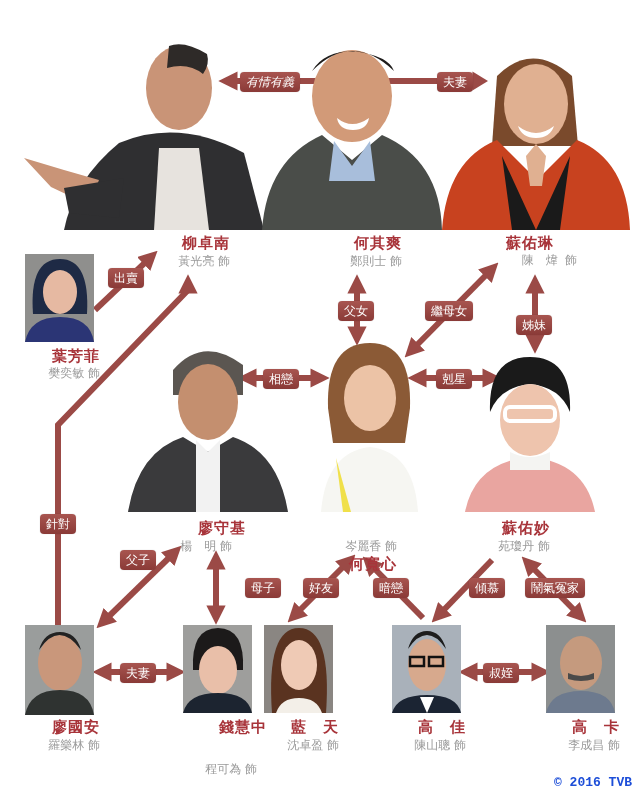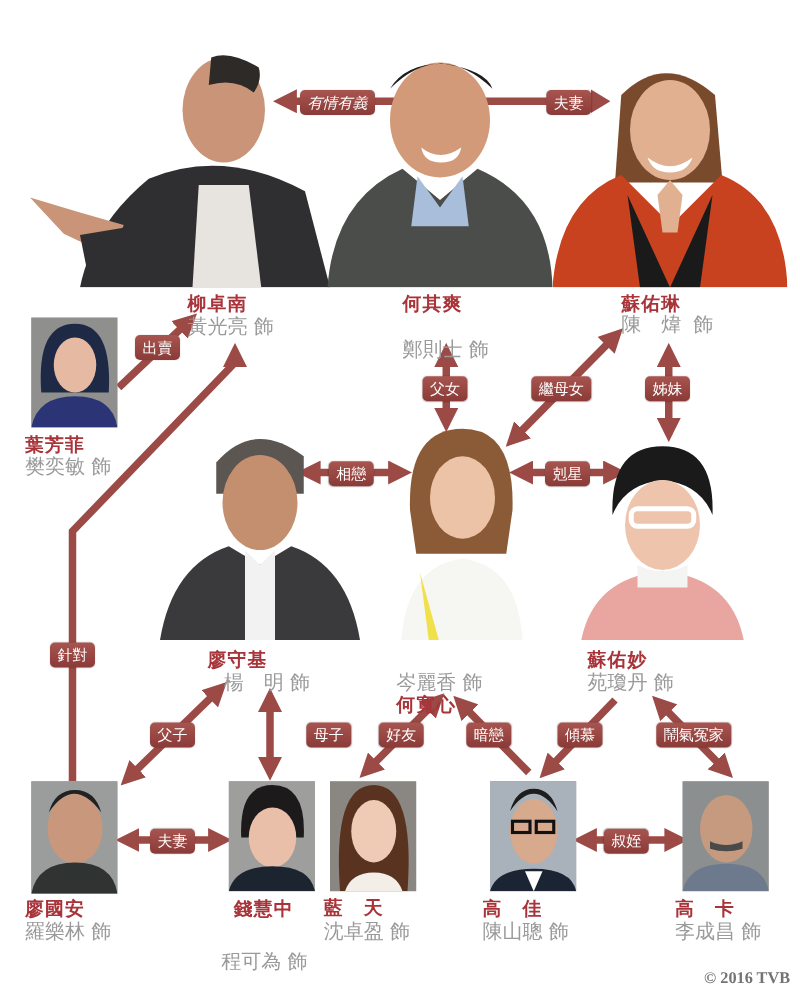--- a/index.html
+++ b/index.html
@@ -1,24 +1,24 @@
 <!DOCTYPE html>
 <html><head>
 <meta charset="utf-8">
 <style>
   html, body { margin:0; padding:0; background:#ffffff; }
   body { width:640px; height:800px; position:relative; overflow:hidden; font-family:"DejaVu Sans", sans-serif; }
   .photo { position:absolute; overflow:hidden; }
   .photo.cutout { background:transparent; }
   .photo.square { background:#8e9297; }
-  .name { position:absolute; text-align:left; font-weight:bold; color:#a8343a; font-size:15px; letter-spacing:1px; line-height:17px; white-space:nowrap; }
-  .actor { position:absolute; text-align:left; color:#9a9a9a; font-size:16px; line-height:14px; white-space:nowrap; }
+  .name { position:absolute; text-align:right; font-weight:bold; color:#a8343a; font-size:15px; letter-spacing:1px; line-height:17px; white-space:nowrap; }
+  .actor { position:absolute; text-align:right; color:#9a9a9a; font-size:12px; line-height:14px; white-space:nowrap; }
   .label { position:absolute; background:linear-gradient(#a85550,#8a3a37); color:#fff; font-size:12px; line-height:14px; padding:3px 6px; border-radius:4px; white-space:nowrap; box-shadow:0 0 1px rgba(0,0,0,.3); }
   svg.arrows { position:absolute; left:0; top:0; }
-  .copyright { position:absolute; right:8px; bottom:10px; font-weight:bold; font-size:13px; color:#737373; font-family:Liberation Serif, serif;text-align:right; }
+  .copyright { position:absolute; right:8px; bottom:10px; font-weight:bold; font-size:13px; color:#1d4ed8; font-family:Liberation Mono, monospace;text-align:right; }
 </style>
 </head>
 <body>
 
 <svg class="arrows" width="640" height="800">
   <defs>
     <marker id="ah" viewBox="0 0 10 10" refX="6" refY="5" markerWidth="3.2" markerHeight="3.2" orient="auto-start-reverse">
       <path d="M0,0 L10,5 L0,10 z" fill="#9b4a46"></path>
     </marker>
   </defs>
@@ -85,22 +85,22 @@
     <path d="M76 80 q18 14 36 0 q-4 12 -18 12 q-14 0 -18 -12z" fill="#fff"></path>
     <path d="M0 184 q5 -70 55 -90 l40 40 l40 -40 q50 20 53 90z" fill="#c8421f"></path>
     <path d="M60 110 l34 74 l34 -74 l-10 74 h-48z" fill="#1a1a1a"></path>
     <path d="M84 110 l10 -12 l10 12 l-4 30 h-12z" fill="#e0b091"></path>
   </svg>
 </div>
 
 <div class="name" style="left:150px;top:235px;width:80px;">柳卓南</div>
 <div class="actor" style="left:150px;top:254px;width:80px;">黃光亮 飾</div>
 <div class="name" style="left:322px;top:235px;width:80px;">何其爽</div>
-<div class="actor" style="left:322px;top:254px;width:80px;margin-top:19px;">鄭則士 飾</div>
-<div class="name" style="left:497px;top:235px;width:80px;">蘇佑琳</div>
+<div class="actor" style="left:322px;top:254px;width:80px;">鄭則士 飾</div>
+<div class="name" style="left:474px;top:235px;width:80px;">蘇佑琳</div>
 <div class="actor" style="left:497px;top:254px;width:80px;font-family:Liberation Mono, monospace;">陳　煒 飾</div>
 
 <div class="photo square" style="left:25px;top:254px;width:69px;height:88px;">
   <svg width="69" height="88">
     <rect width="69" height="88" fill="#8f8f8d"></rect>
     <path d="M8 60 q-4 -55 27 -55 q30 0 27 55z" fill="#1e2a45"></path>
     <ellipse cx="35" cy="38" rx="17" ry="22" fill="#e6b9a2"></ellipse>
     <path d="M0 88 q5 -25 35 -25 q30 0 34 25z" fill="#2b3575"></path>
   </svg>
 </div>
@@ -127,21 +127,21 @@
   <svg width="140" height="160">
     <path d="M30 60 q-2 -55 40 -55 q42 0 40 55 q-10 -25 -40 -28 q-30 3 -40 28z" fill="#1a1a1a"></path>
     <ellipse cx="70" cy="68" rx="30" ry="36" fill="#eec4ad"></ellipse>
     <rect x="45" y="55" width="50" height="14" rx="5" fill="none" stroke="#fff" stroke-width="4"></rect>
     <path d="M5 160 q10 -50 65 -55 q55 5 65 55z" fill="#e9a5a0"></path>
     <path d="M50 100 q20 10 40 0 l0 18 h-40z" fill="#f4f4f2"></path>
   </svg>
 </div>
 
 <div class="name" style="left:166px;top:520px;width:80px;">廖守基</div>
-<div class="actor" style="left:179px;top:539px;width:80px;">楊　明 飾</div>
+<div class="actor" style="left:152px;top:539px;width:80px;">楊　明 飾</div>
 <div class="name" style="left:317px;top:520px;width:80px;margin-top:36px;">何寬心</div>
 <div class="actor" style="left:317px;top:539px;width:80px;">岑麗香 飾</div>
 <div class="name" style="left:470px;top:520px;width:80px;">蘇佑妙</div>
 <div class="actor" style="left:470px;top:539px;width:80px;">苑瓊丹 飾</div>
 
 <div class="photo square" style="left:25px;top:625px;width:69px;height:90px;">
   <svg width="69" height="90">
     <rect width="69" height="90" fill="#9a9d9c"></rect>
     <ellipse cx="35" cy="38" rx="22" ry="28" fill="#c9977b"></ellipse>
     <path d="M14 25 q20 -30 42 0 q-5 -18 -21 -18 q-16 0 -21 18z" fill="#222"></path>
@@ -193,26 +193,26 @@
 <div class="name" style="left:386px;top:719px;width:80px;">高　佳</div>
 <div class="actor" style="left:386px;top:738px;width:80px;">陳山聰 飾</div>
 <div class="name" style="left:540px;top:719px;width:80px;">高　卡</div>
 <div class="actor" style="left:540px;top:738px;width:80px;">李成昌 飾</div>
 
 <div class="label" style="left:240px;top:72px;font-style:italic;">有情有義</div>
 <div class="label" style="left:437px;top:72px;">夫妻</div>
 <div class="label" style="left:108px;top:268px;">出賣</div>
 <div class="label" style="left:338px;top:301px;">父女</div>
 <div class="label" style="left:425px;top:301px;">繼母女</div>
-<div class="label" style="left:516px;top:301px;">姊妹</div>
+<div class="label" style="left:516px;top:315px;">姊妹</div>
 <div class="label" style="left:263px;top:369px;">相戀</div>
 <div class="label" style="left:436px;top:369px;">剋星</div>
 <div class="label" style="left:40px;top:514px;">針對</div>
-<div class="label" style="left:120px;top:578px;">父子</div>
+<div class="label" style="left:120px;top:550px;">父子</div>
 <div class="label" style="left:198px;top:578px;margin-left:47px;">母子</div>
 <div class="label" style="left:303px;top:578px;">好友</div>
 <div class="label" style="left:373px;top:578px;">暗戀</div>
-<div class="label" style="left:446px;top:578px;">傾慕</div>
+<div class="label" style="left:469px;top:578px;">傾慕</div>
 <div class="label" style="left:525px;top:578px;">鬧氣冤家</div>
 <div class="label" style="left:120px;top:663px;">夫妻</div>
 <div class="label" style="left:483px;top:663px;">叔姪</div>
 
 <div class="copyright">© 2016 TVB</div>
 
 </body></html>

